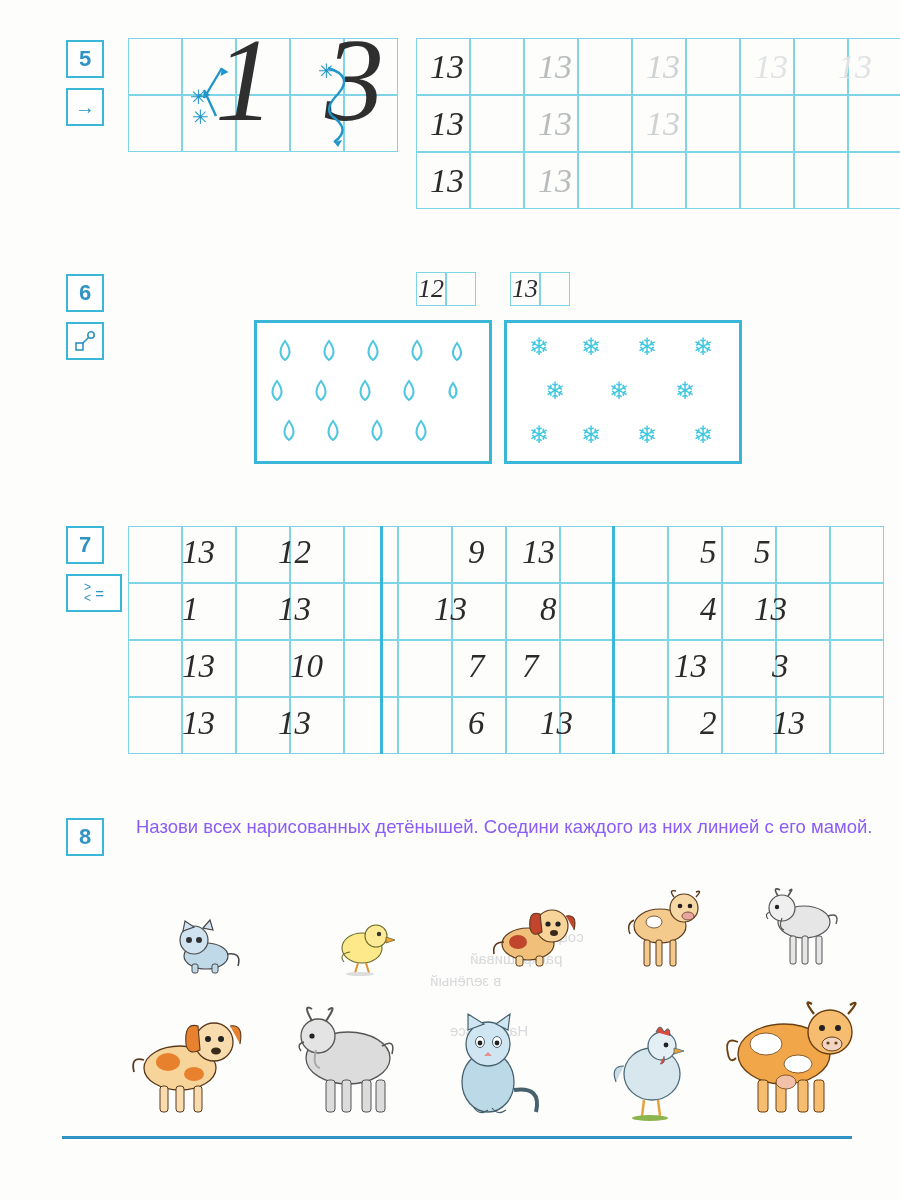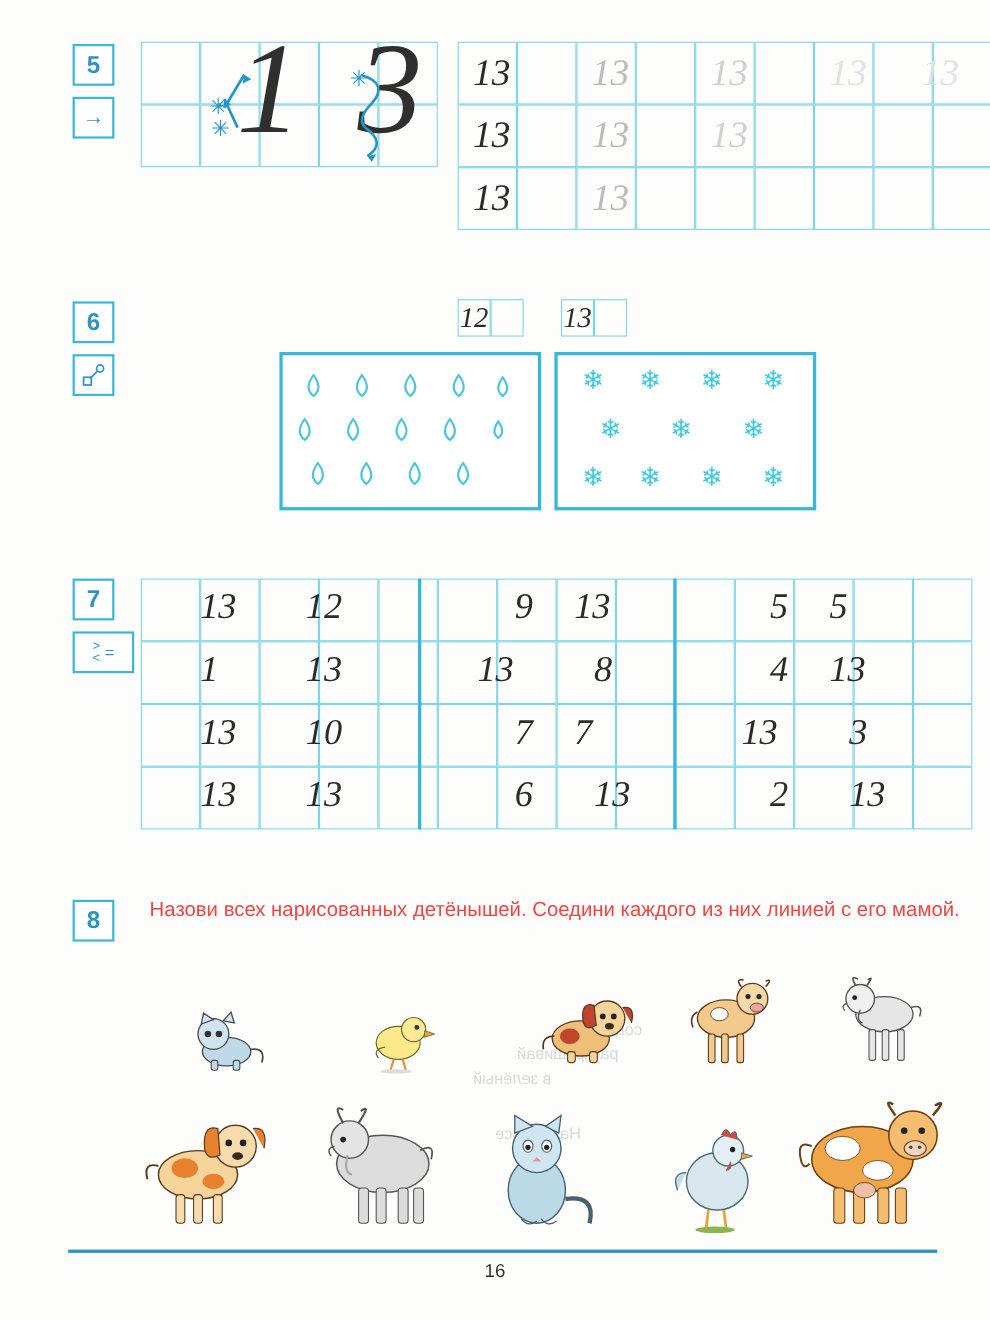--- a/index.html
+++ b/index.html
@@ -136,21 +136,21 @@
 
   
   #task8 { position: absolute; left: 0; top: 800px; width: 900px; }
   #task8 .marks { position: absolute; left: 66px; top: 18px; }
   .t8-text {
     position: absolute;
     left: 136px; top: 14px;
     width: 740px;
     font-size: 18.5px;
     line-height: 1.45;
-    color: #ef4444;
+    color: #8b5cf6;
     font-family: "Liberation Sans", sans-serif;
   }
   .ghost {
     position: absolute;
     color: #d8d9da;
     font-size: 15px;
     transform: scaleX(-1);
     font-family: "Liberation Sans", sans-serif;
   }
 
@@ -415,21 +415,21 @@
         <div class="grid-cell"></div>
     </div>
     <div class="t7-sep" style="left:380px;"></div>
     <div class="t7-sep" style="left:612px;"></div>
 
     <div class="t7-num" style="left:182px; top:22px;">13</div>
     <div class="t7-num" style="left:278px; top:22px;">12</div>
     <div class="t7-num" style="left:182px; top:79px;">1</div>
     <div class="t7-num" style="left:278px; top:79px;">13</div>
     <div class="t7-num" style="left:182px; top:136px;">13</div>
-    <div class="t7-num" style="left:278px; top:136px;">10</div>
+    <div class="t7-num" style="left:290px; top:136px;">10</div>
     <div class="t7-num" style="left:182px; top:193px;">13</div>
     <div class="t7-num" style="left:278px; top:193px;">13</div>
 
     <div class="t7-num" style="left:468px; top:22px;">9</div>
     <div class="t7-num" style="left:522px; top:22px;">13</div>
     <div class="t7-num" style="left:434px; top:79px;">13</div>
     <div class="t7-num" style="left:540px; top:79px;">8</div>
     <div class="t7-num" style="left:468px; top:136px;">7</div>
     <div class="t7-num" style="left:522px; top:136px;">7</div>
     <div class="t7-num" style="left:468px; top:193px;">6</div>
@@ -609,14 +609,13 @@
         <rect x="40" y="82" width="10" height="32" rx="3" fill="#f6bc70" stroke="#6b4012" stroke-width="1"></rect>
         <rect x="58" y="82" width="10" height="32" rx="3" fill="#f6bc70" stroke="#6b4012" stroke-width="1"></rect>
         <rect x="80" y="82" width="10" height="32" rx="3" fill="#f6bc70" stroke="#6b4012" stroke-width="1"></rect>
         <rect x="96" y="82" width="10" height="32" rx="3" fill="#f6bc70" stroke="#6b4012" stroke-width="1"></rect>
         <ellipse cx="68" cy="84" rx="10" ry="7" fill="#f0c0a8" stroke="#6b4012" stroke-width="0.8"></ellipse>
       </svg>
     </div>
   </div>
 
   <div class="footer-rule"></div>
-  <div class="page-no">16</div>
 </div>
 
 </body></html>

